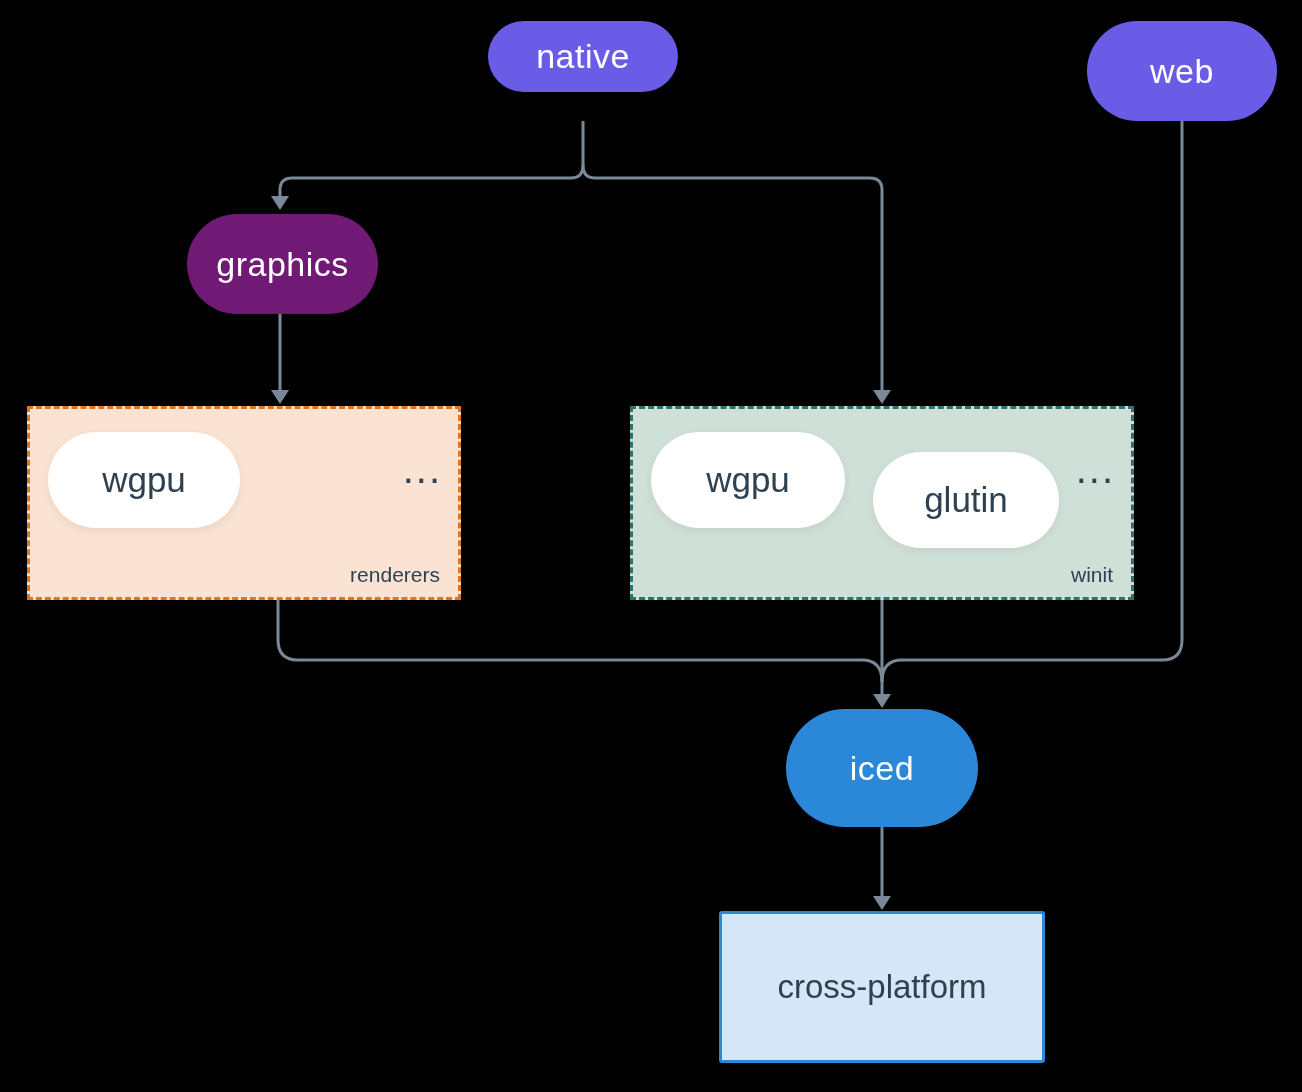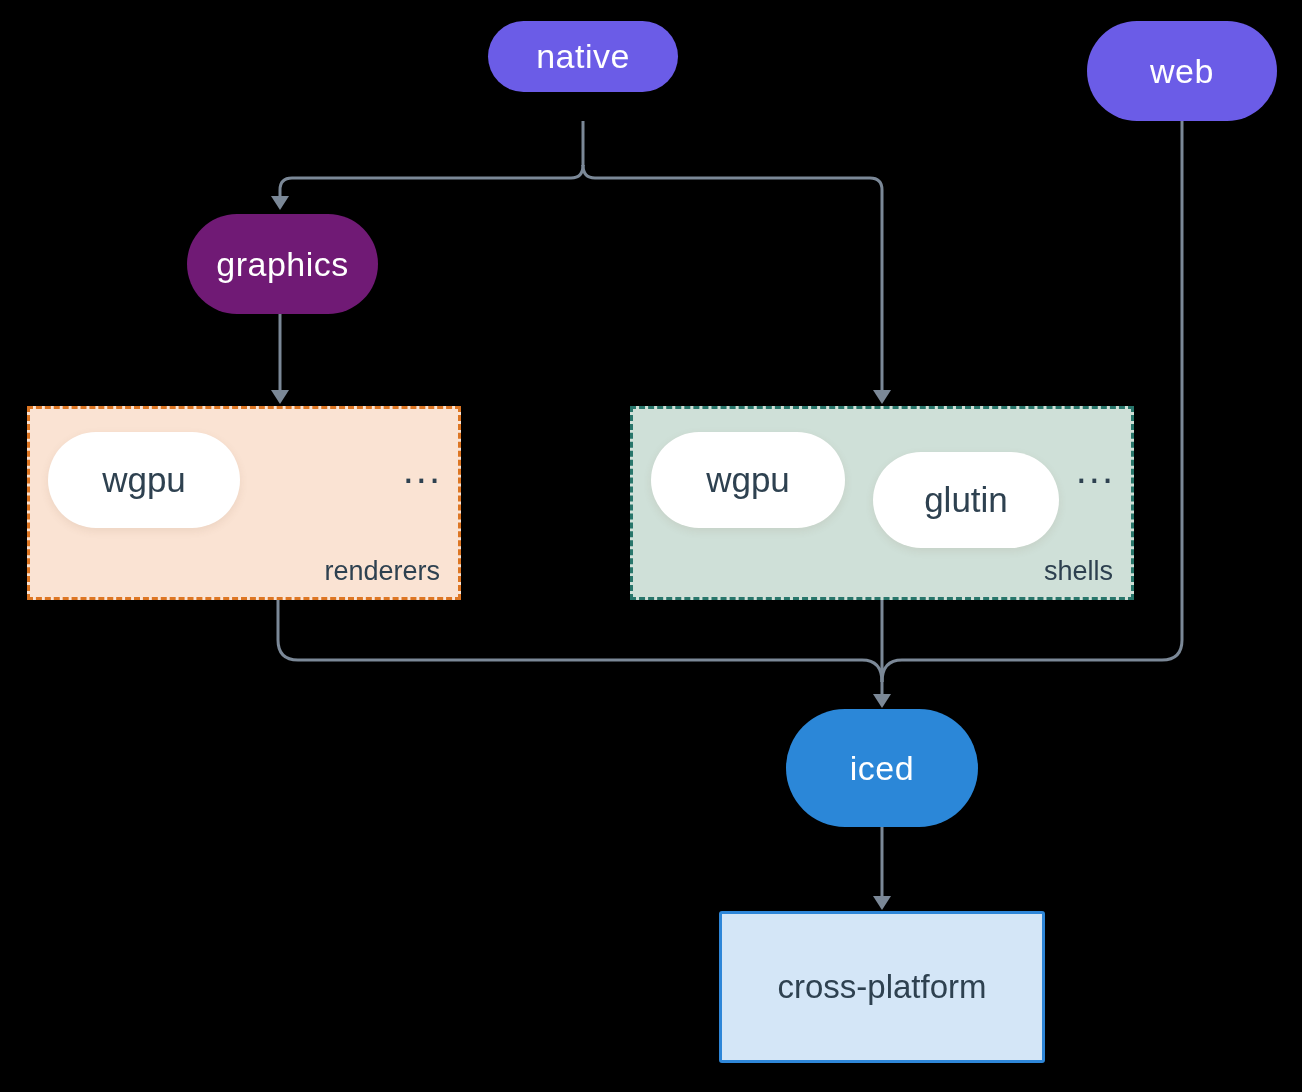--- a/index.html
+++ b/index.html
@@ -74,21 +74,21 @@
     right: 16px;
     color: #2e4150;
     font-size: 40px;
     letter-spacing: 2px;
   }
   .group-label {
     position: absolute;
     right: 18px;
     bottom: 10px;
     color: #2e4150;
-    font-size: 27px;
+    font-size: 21px;
   }
   .app-box {
     position: absolute;
     box-sizing: border-box;
     left: 719px; top: 911px;
     width: 326px; height: 152px;
     background: #d4e6f7;
     border: 3px solid #2e86d8;
     border-radius: 3px;
     display: flex;
@@ -146,21 +146,21 @@
   </div>
 
   <div class="group group-shells">
     <div class="inner-pill inner-pill-1">
       <span>wgpu</span>
     </div>
     <div class="inner-pill inner-pill-2">
       <span>glutin</span>
     </div>
     <span class="ellipsis">...</span>
-    <span class="group-label">shells</span>
+    <span class="group-label">winit</span>
   </div>
 
   <div class="pill pill-iced">
     <span>iced</span>
   </div>
 
   <div class="app-box">
     <span>cross-platform</span>
   </div>
 

